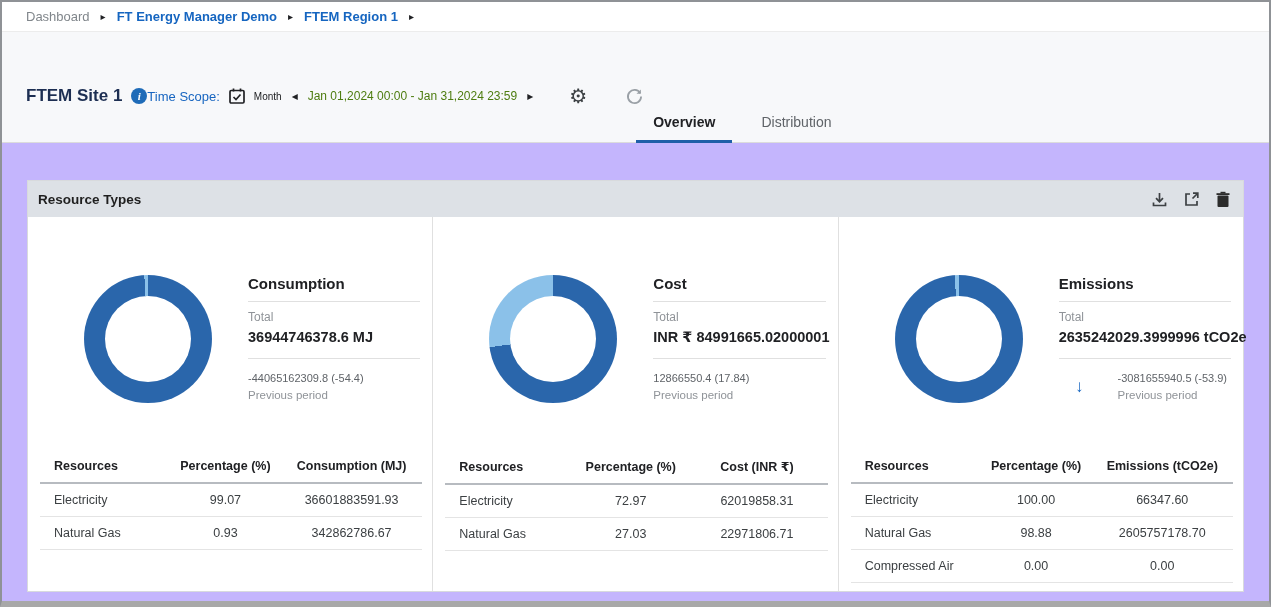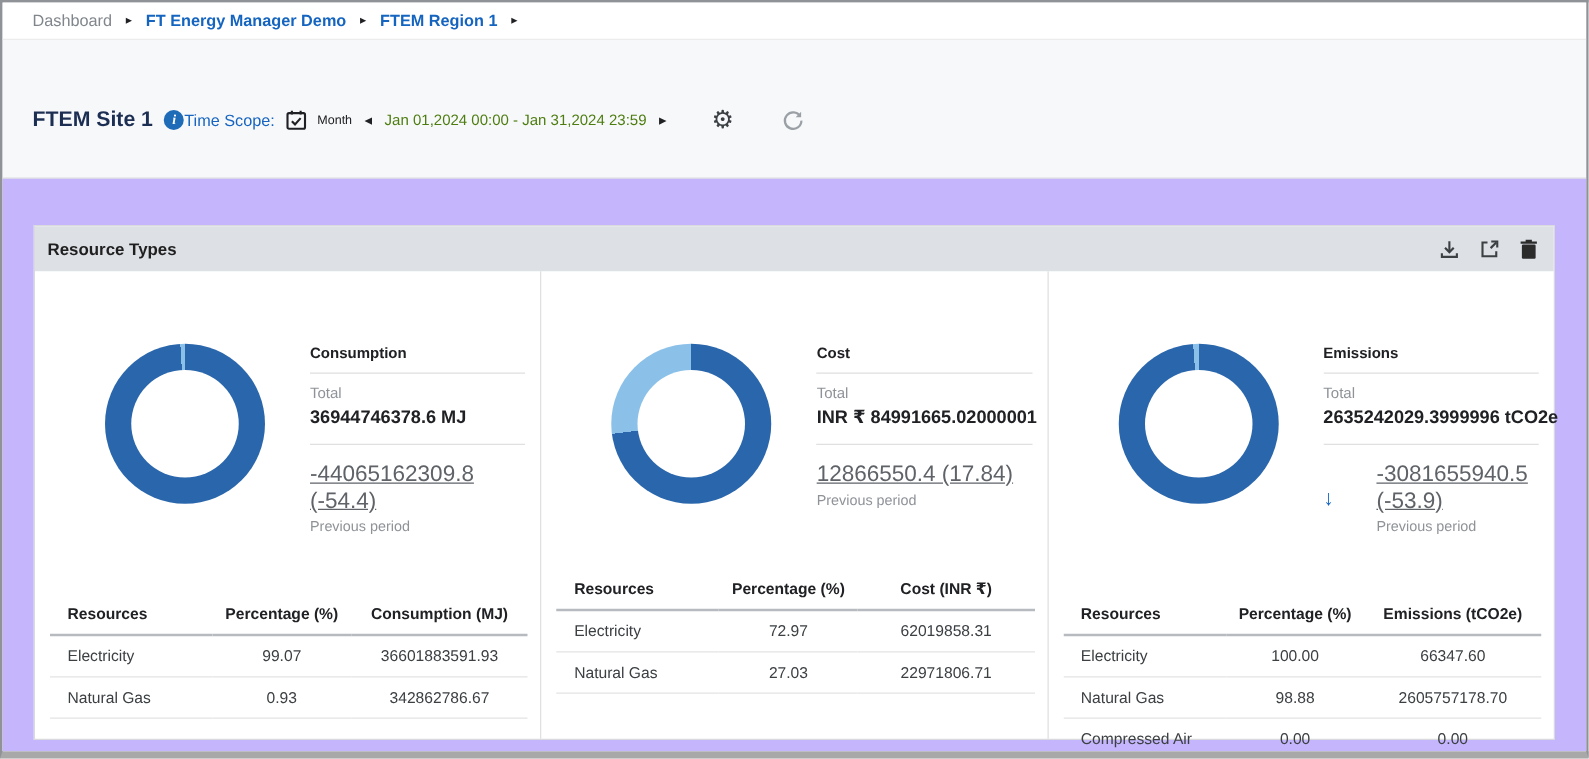--- a/index.html
+++ b/index.html
@@ -67,25 +67,25 @@
 
   .card-body { flex:1; display:flex; min-height:0; }
   .panel { flex:1; min-width:0; padding-bottom:14px; }
   .panel + .panel { border-left:1px solid #e0e0e0; }
 
   .panel-top { display:flex; align-items:flex-start; gap:36px; padding:58px 12px 0 56px; }
   .donut { position:relative; width:128px; height:128px; border-radius:50%; flex:none; cursor:pointer; }
   .donut::after { content:""; position:absolute; inset:21px; background:#fff; border-radius:50%; }
 
   .panel-info { flex:1; min-width:0; }
-  .panel-title { font-size:12px; font-weight:bold; color:#202124; padding-bottom:9px; border-bottom:1px solid #e0e0e0; }
+  .panel-title { font-size:15px; font-weight:bold; color:#202124; padding-bottom:9px; border-bottom:1px solid #e0e0e0; }
   .total-label { margin-top:8px; font-size:12px; color:#8f9398; }
   .total-value { margin-top:5px; font-size:14.5px; font-weight:bold; color:#202124; padding-bottom:13px; border-bottom:1px solid #e0e0e0; white-space:nowrap; }
   .delta-wrap { margin-top:13px; }
-  .delta { font-size:18px; color:#5f6368;text-decoration:underline; }
+  .delta { font-size:11px; color:#5f6368; }
   .prev { margin-top:5px; font-size:11.5px; color:#8f9398; }
   .delta-wrap.arrowed { display:flex; align-items:center; gap:34px; justify-content:flex-end; padding-right:4px; }
   .down-arrow { color:#1565c0; font-size:17px; font-weight:bold; }
 
   .res-table-wrap { padding:0 10px 0 12px; margin-top:48px; }
   table { width:100%; border-collapse:collapse; font-size:12.5px; }
   th { font-weight:bold; color:#202124; padding:8px 4px 9px; border-bottom:2px solid #b7bbc0; }
   td { color:#3c4043; padding:9px 4px; border-bottom:1px solid #e4e4e4; }
   th:nth-child(1), td:nth-child(1) { text-align:left; width:34%; padding-left:14px; }
   th:nth-child(2), td:nth-child(2) { text-align:center; width:29%; }
@@ -124,20 +124,24 @@
         <span class="date-range">Jan 01,2024 00:00 - Jan 31,2024 23:59</span>
         <button class="nav-arrow">▸</button>
         <button class="gear-btn">⚙</button>
         <button class="refresh-btn">
           <svg width="19" height="19" viewBox="0 0 19 19">
             <path d="M15.2 6.2 A6.6 6.6 0 1 0 16.1 9.5" fill="none" stroke="#9aa0a6" stroke-width="1.8"></path>
             <path d="M15.9 2.4 L15.9 6.8 L11.5 6.8 Z" fill="#9aa0a6"></path>
           </svg>
         </button>
       </div>
+    </div>
+    <div class="tabs">
+      <div class="tab active">Overview</div>
+      <div class="tab">Distribution</div>
     </div>
   </div>
 
   <div class="content">
     <section class="card">
       <div class="card-header">
         <span class="card-title">Resource Types</span>
         <div class="card-actions">
           <button class="icon-btn">
             <svg width="17" height="17" viewBox="0 0 17 17">

